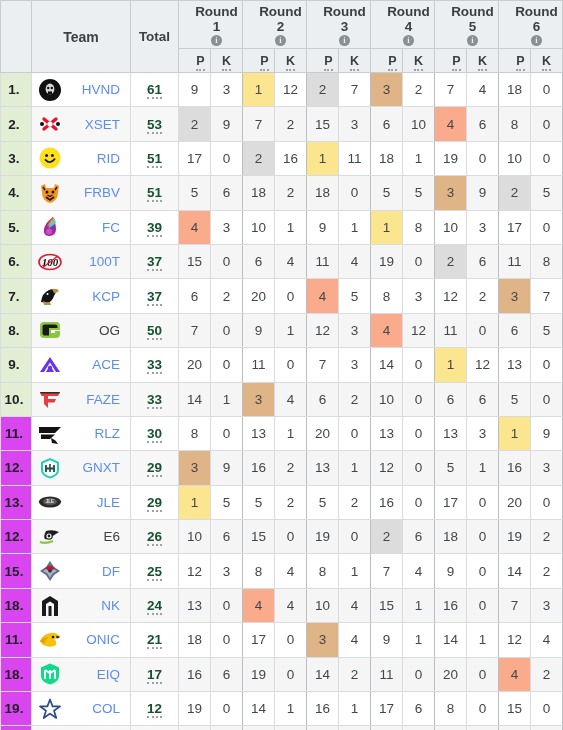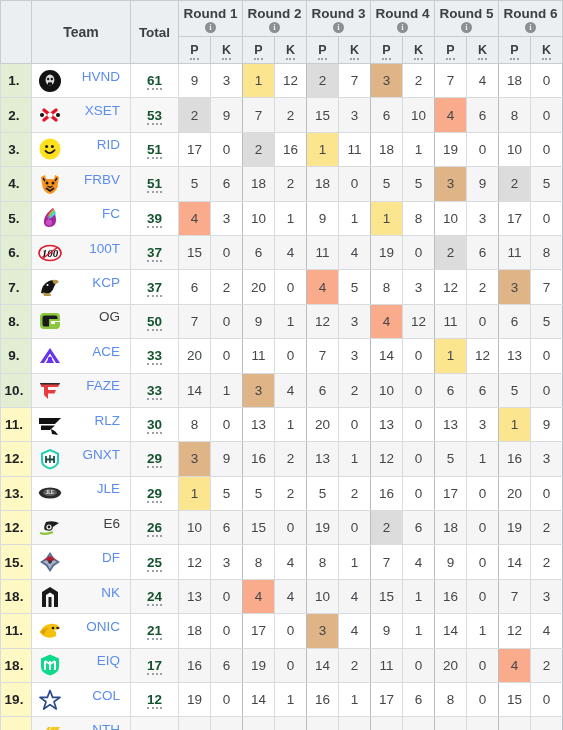--- a/index.html
+++ b/index.html
@@ -65,29 +65,29 @@
     font-size: 13.5px;
   }
   td.rank {
     font-weight: bold;
     font-size: 13.5px;
     color: #202124;
     text-align: center;
     padding-right: 4px;
   }
   td.rank.qual   { background: #e2eed3; }
-  td.rank.noqual { background: #fef9c3; margin-top: 48px; }
+  td.rank.noqual { background: #d946ef; margin-top: 48px; }
 
   td.team {
     text-align: left;
     padding: 0 6px;
     background: #ffffff;
   }
   tr.alt td.team { background: #f7f7f7; }
-  .team-inner { display: flex; gap: 6px; }
+  .team-inner { display: flex; align-items: center; gap: 6px; }
   .logo {
     width: 24px; height: 24px;
     flex: 0 0 24px;
     display: flex; align-items: center; justify-content: center;
   }
   .tname {
     font-size: 13.5px;
     font-weight: normal;
     color: #5b8def;
     margin-left: auto;
@@ -100,21 +100,21 @@
     color: #14532d;
     background: #ffffff;
   }
   tr.alt td.total { background: #f7f7f7; }
   td.total span { border-bottom: 2px dotted #9aa0a6; padding-bottom: 0px; }
 
   td.stat { background: #ffffff; color: #43474b; }
   tr.alt td.stat { background: #f5f5f5; }
   td.pcol { border-left: 1px solid #b9bdbf; }
   td.kcol { border-right: 1px solid #b9bdbf; }
-  th.bsep { border-left: 1px solid #b9bdbf; }
+  th.bsep { border-left: 1px solid #b9bdbf; padding-left: 12px; }
 
   td.hl1 { background: #fbe58f !important; }
   td.hl2 { background: #dcdcdc !important; }
   td.hl3 { background: #dfb486 !important; }
   td.hl4 { background: #f9ab8b !important; }
 </style>
 </head>
 <body>
 
 <table class="standings">

